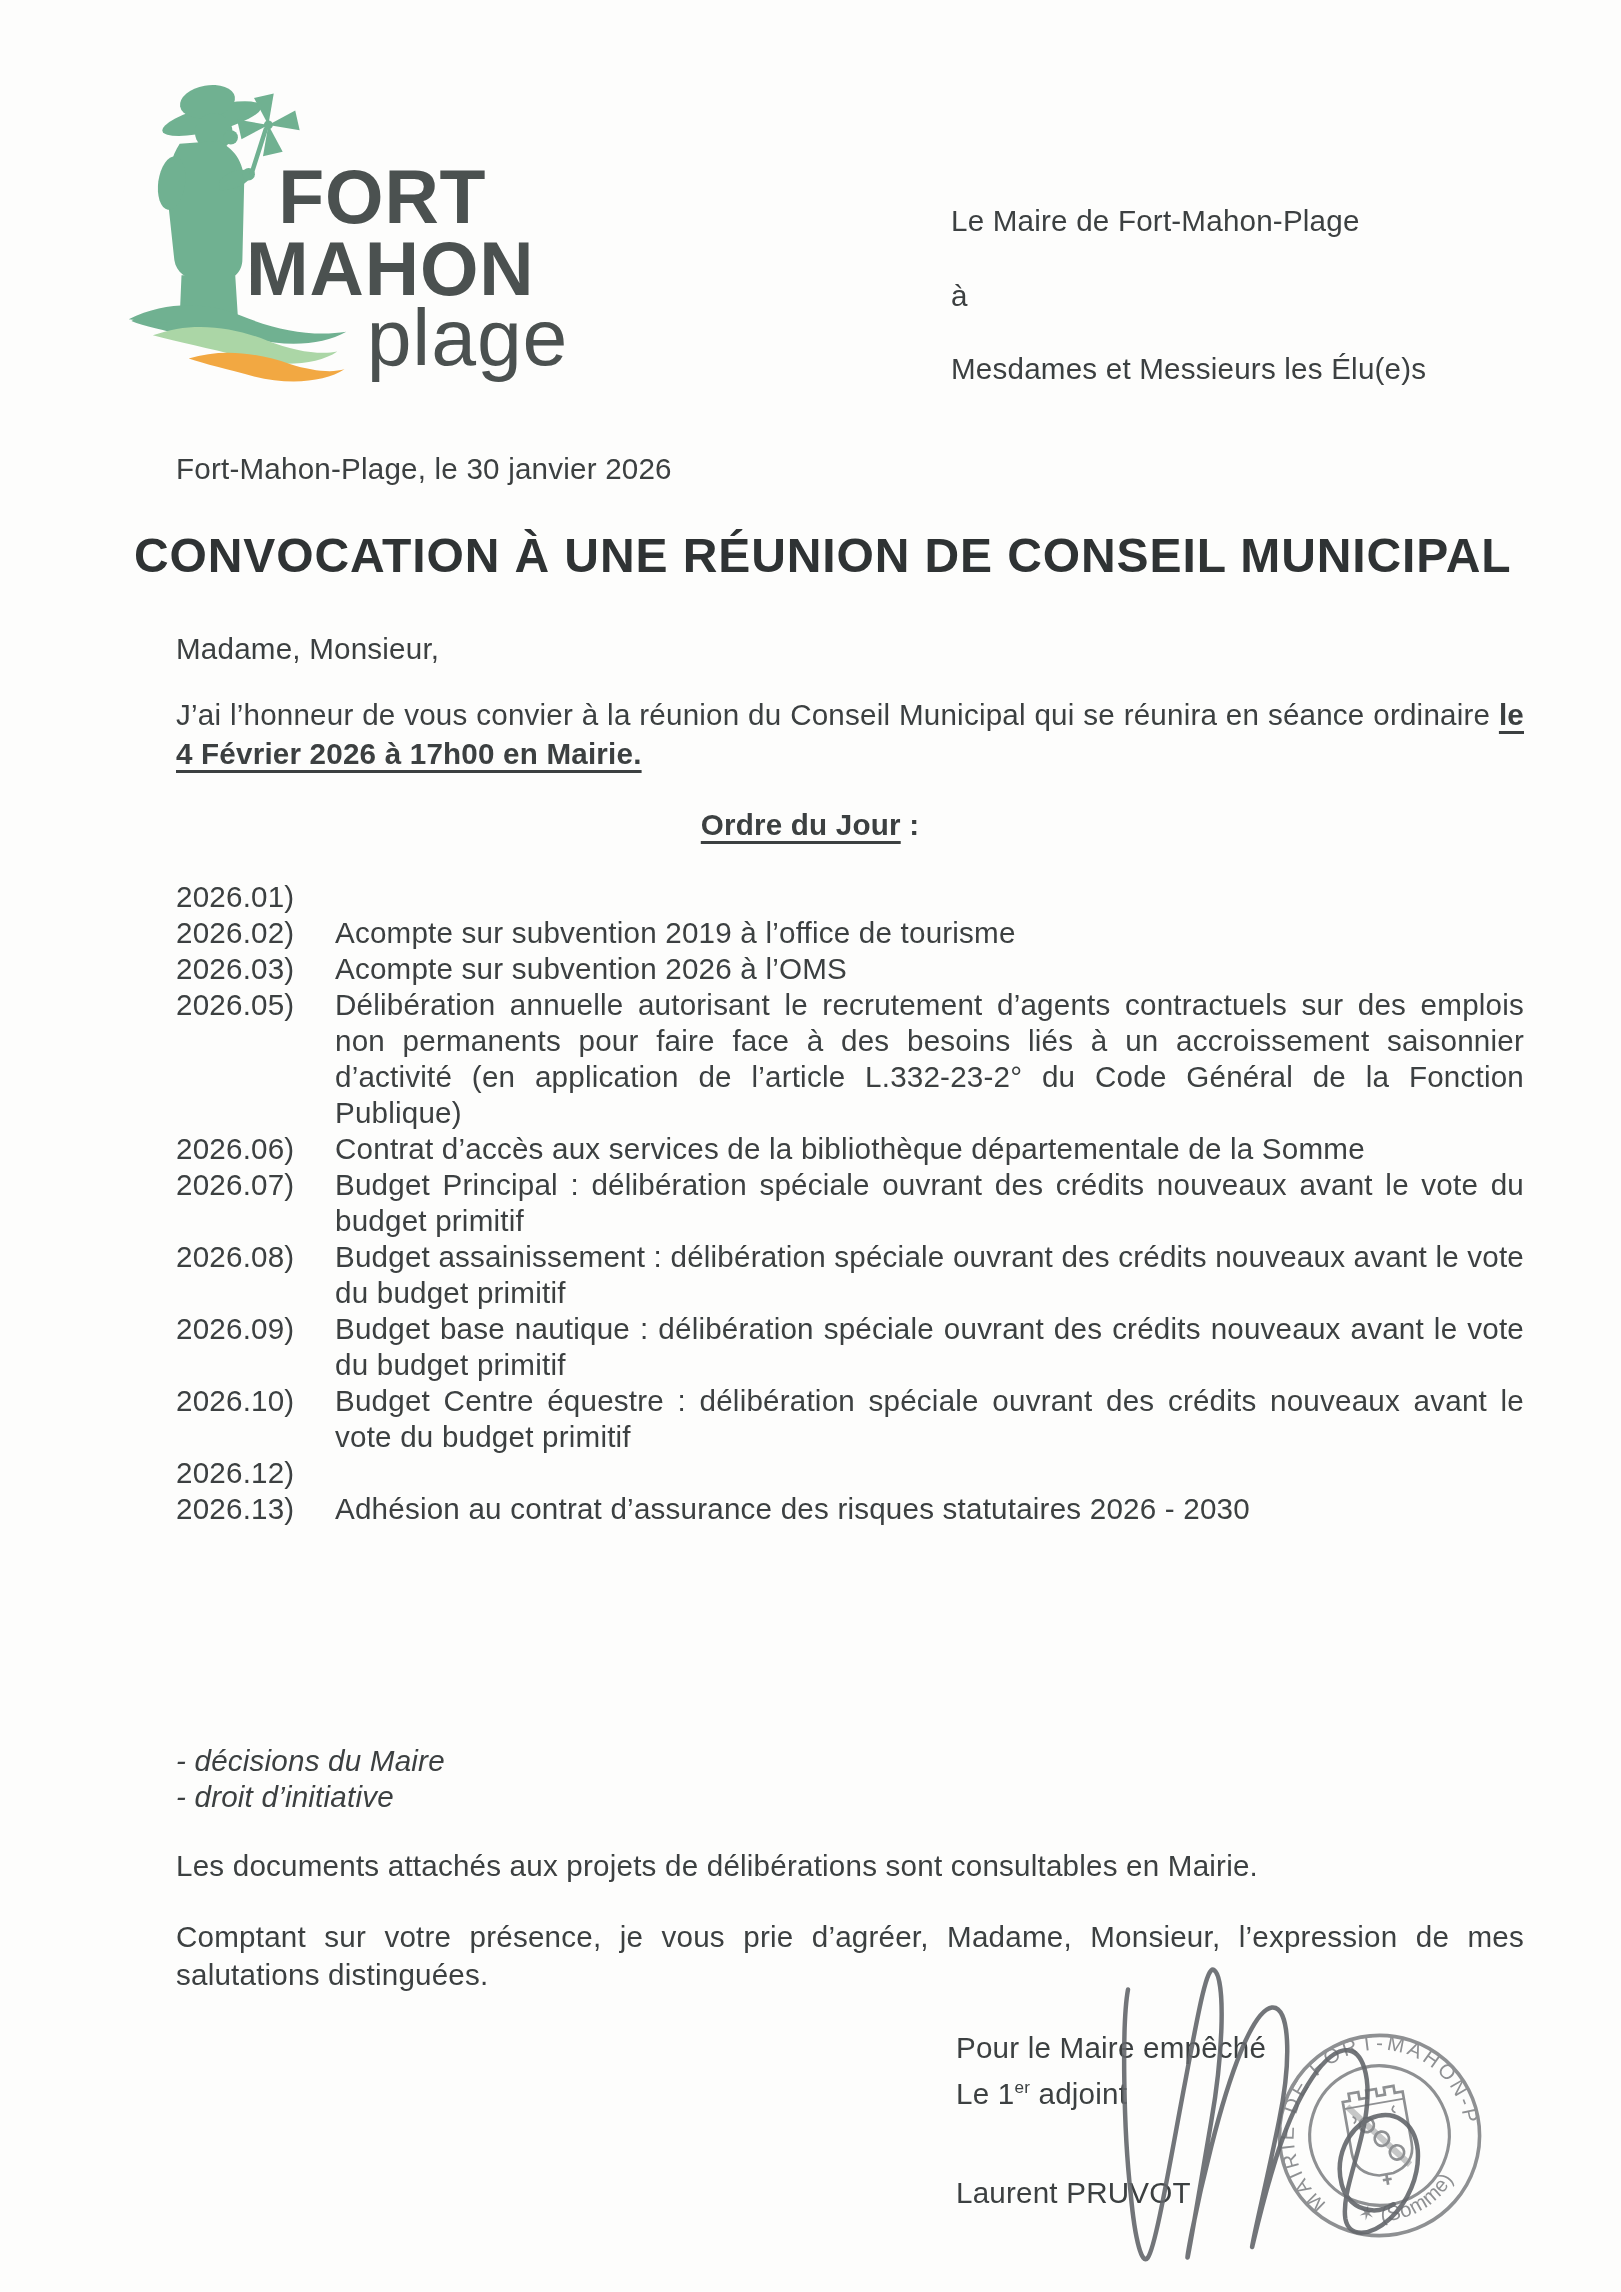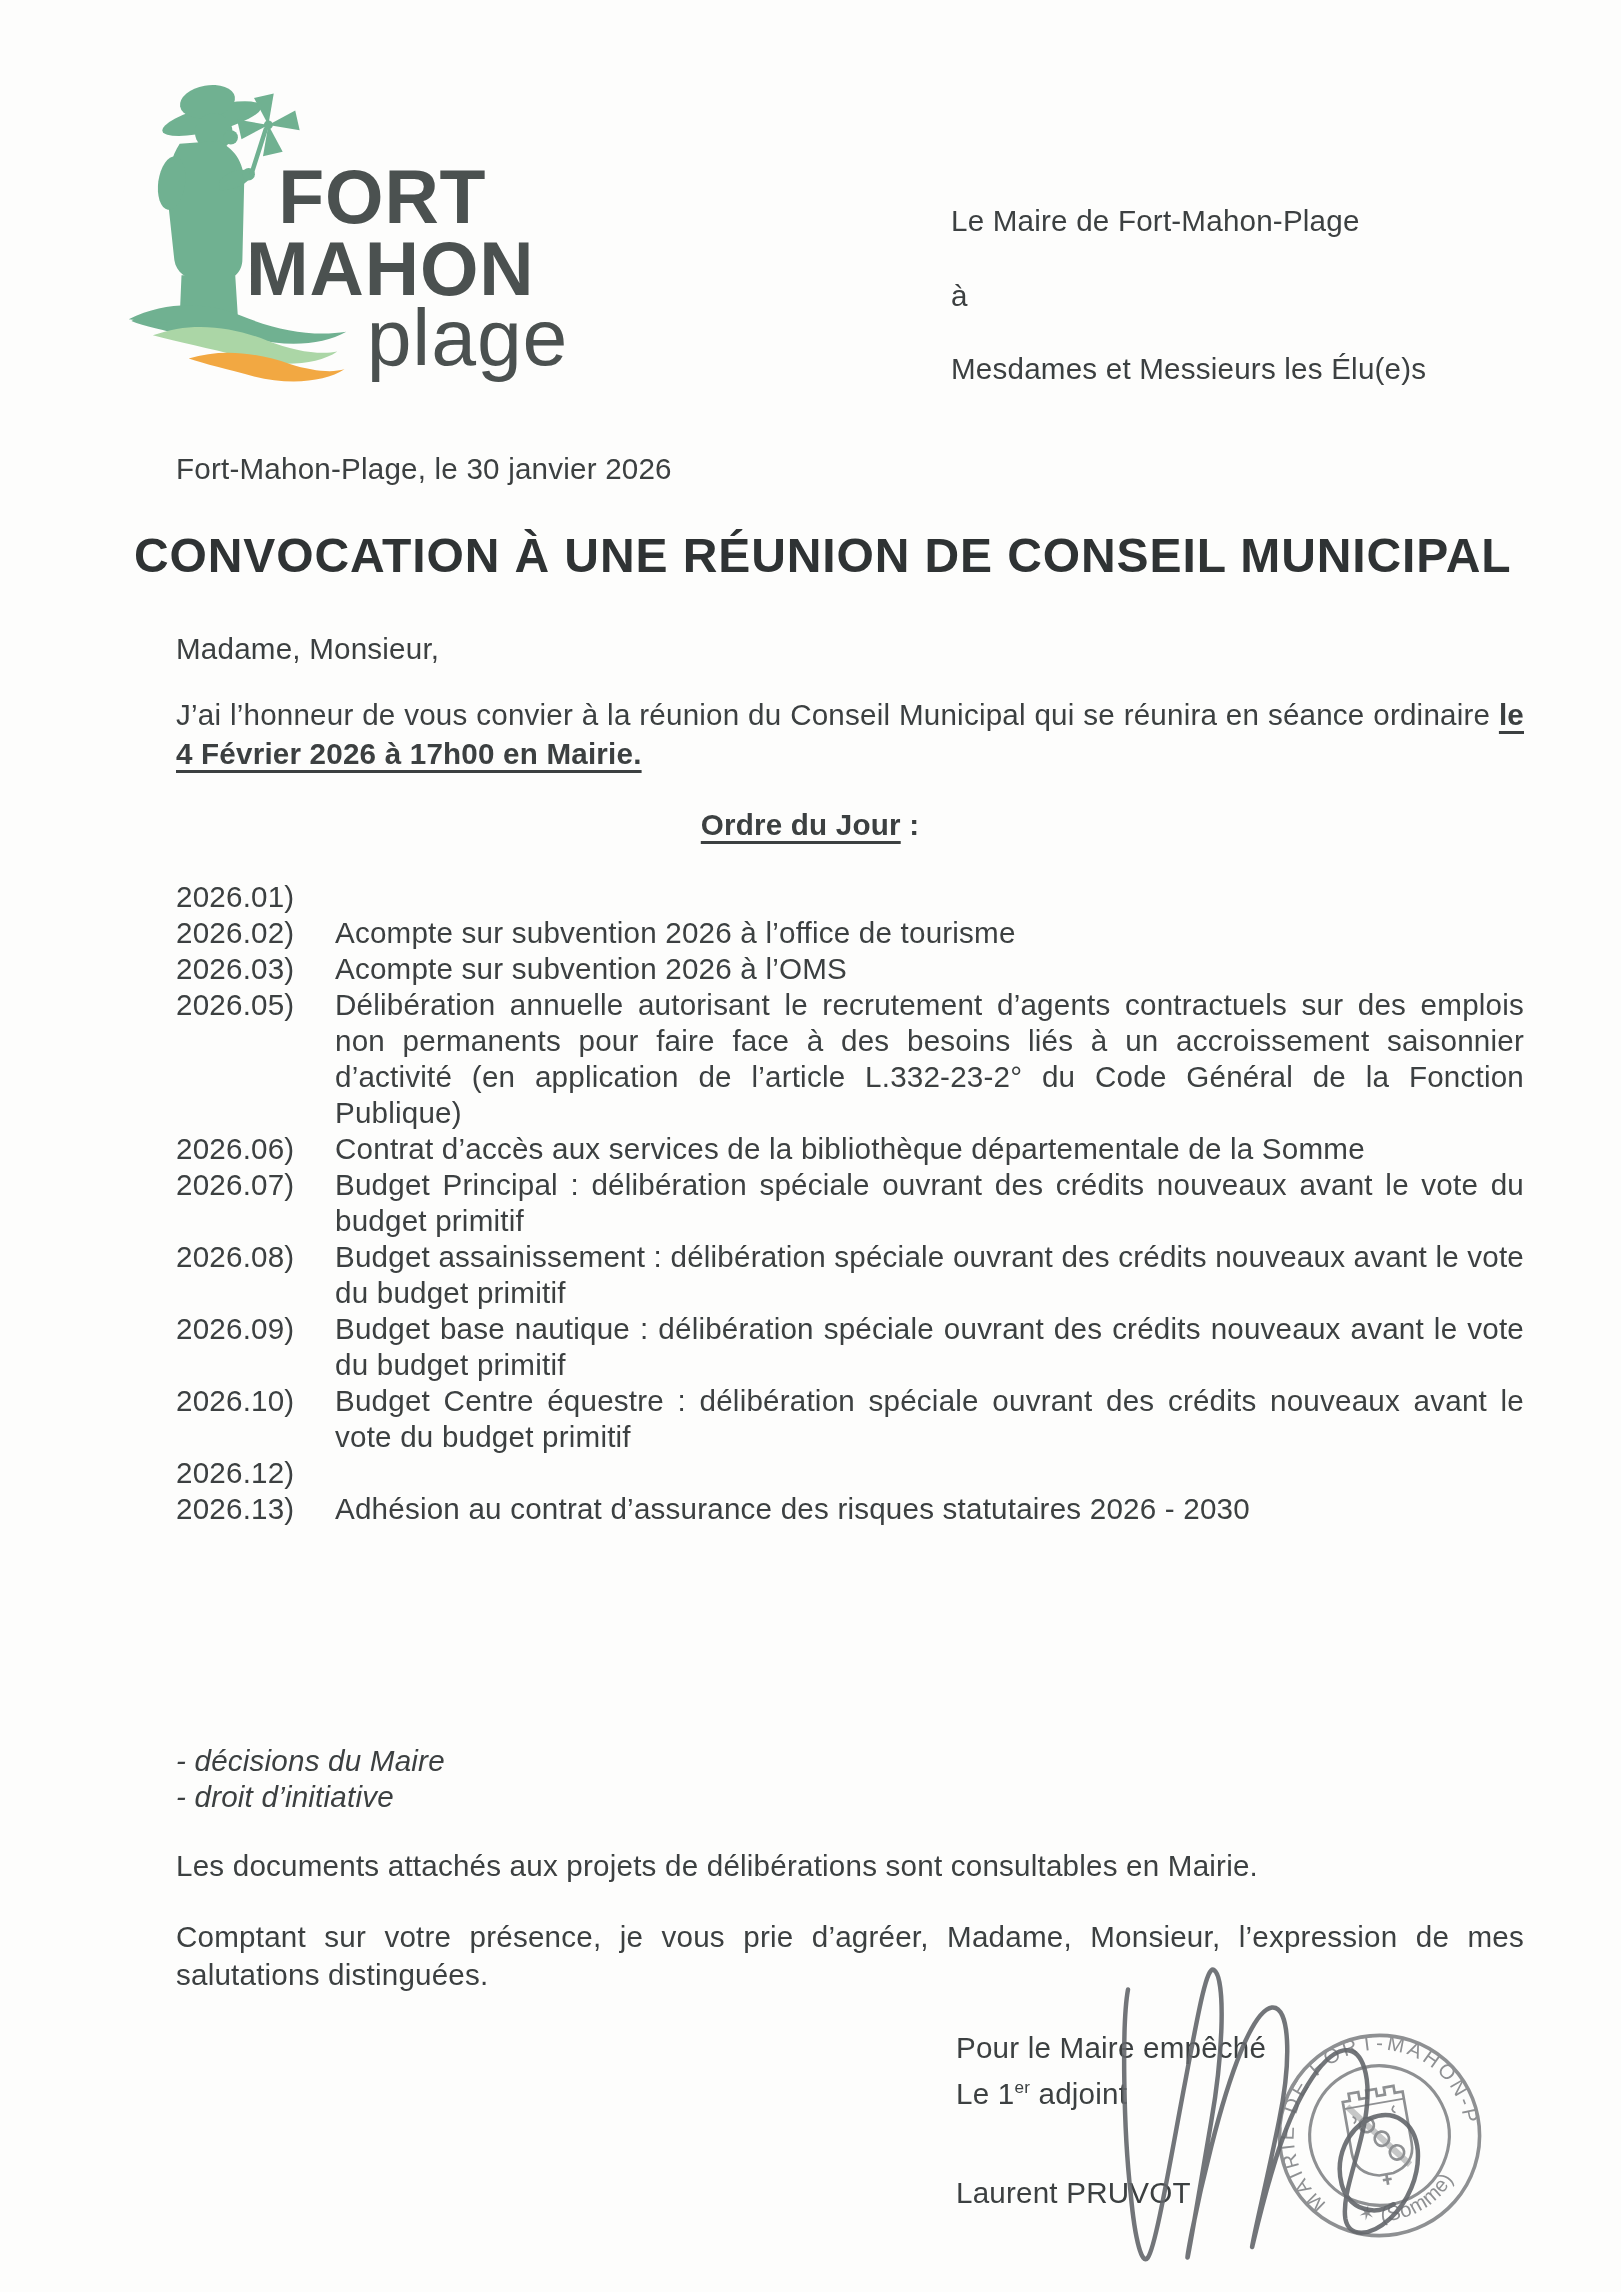--- a/index.html
+++ b/index.html
@@ -104,21 +104,21 @@
   <div class="abs body-text intro"><span>J’ai l’honneur de vous convier à la réunion du Conseil Municipal qui se réunira en séance ordinaire </span><span class="bu">le 4 Février 2026 à 17h00 en Mairie.</span></div>
 
   <div class="abs body-text ordre"><span class="bu">Ordre du Jour</span><span> :</span></div>
 
   <div class="abs body-text agenda">
     <div class="row">
         <div class="num">2026.01)</div>
       </div>
     <div class="row">
         <div class="num">2026.02)</div>
-        <div class="txt">Acompte sur subvention 2026 à l’office de tourisme</div>
+        <div class="txt">Acompte sur subvention 2019 à l’office de tourisme</div>
       </div>
     <div class="row">
         <div class="num">2026.03)</div>
         <div class="txt">Acompte sur subvention 2026 à l’OMS</div>
       </div>
     <div class="row">
         <div class="num">2026.05)</div>
         <div class="txt">Délibération annuelle autorisant le recrutement d’agents contractuels sur des emplois non permanents pour faire face à des besoins liés à un accroissement saisonnier d’activité (en application de l’article L.332-23-2° du Code Général de la Fonction Publique)</div>
       </div>
     <div class="row">

